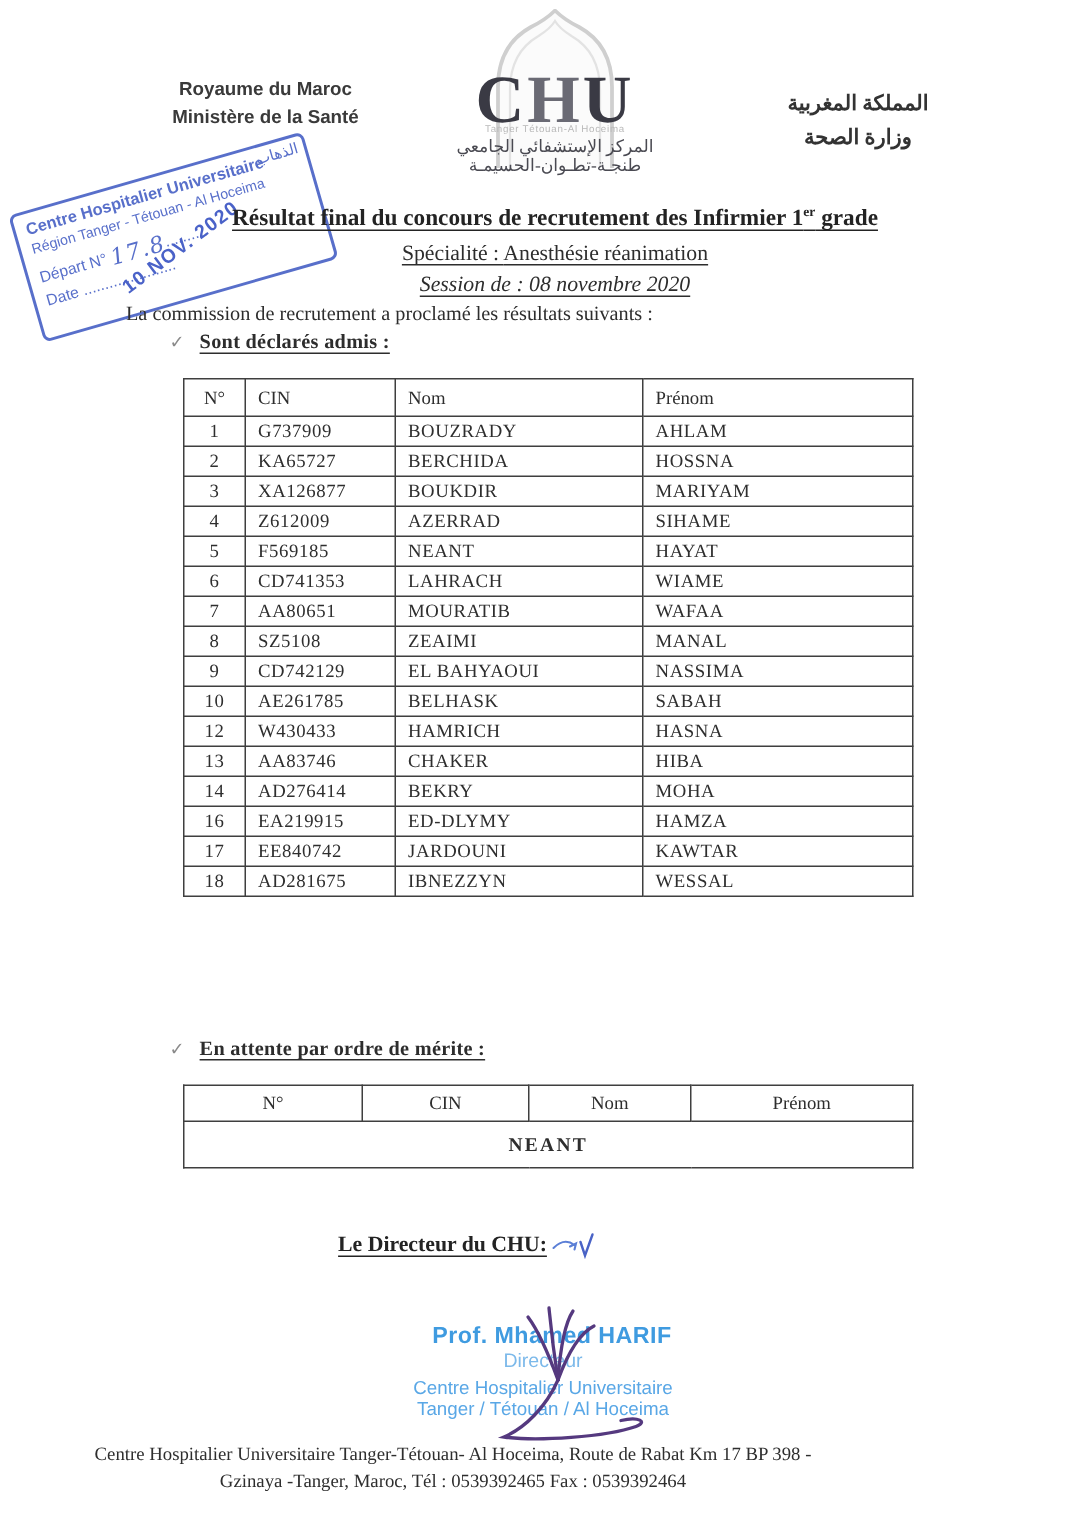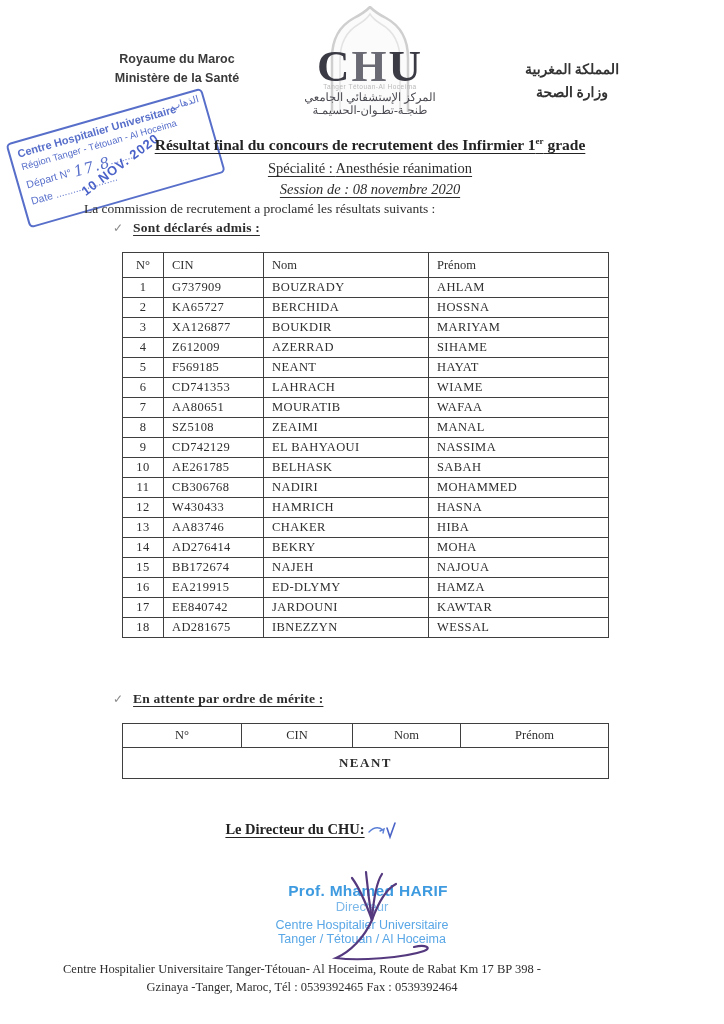--- a/index.html
+++ b/index.html
@@ -238,48 +238,36 @@
           <td>EL BAHYAOUI</td>
           <td>NASSIMA</td>
         </tr>
         <tr>
           <td>10</td>
           <td>AE261785</td>
           <td>BELHASK</td>
           <td>SABAH</td>
         </tr>
         <tr>
-          <td>11</td>
-          <td>CB306768</td>
-          <td>NADIRI</td>
-          <td>MOHAMMED</td>
-        </tr>
-        <tr>
           <td>12</td>
           <td>W430433</td>
           <td>HAMRICH</td>
           <td>HASNA</td>
         </tr>
         <tr>
           <td>13</td>
           <td>AA83746</td>
           <td>CHAKER</td>
           <td>HIBA</td>
         </tr>
         <tr>
           <td>14</td>
           <td>AD276414</td>
           <td>BEKRY</td>
           <td>MOHA</td>
-        </tr>
-        <tr>
-          <td>15</td>
-          <td>BB172674</td>
-          <td>NAJEH</td>
-          <td>NAJOUA</td>
         </tr>
         <tr>
           <td>16</td>
           <td>EA219915</td>
           <td>ED-DLYMY</td>
           <td>HAMZA</td>
         </tr>
         <tr>
           <td>17</td>
           <td>EE840742</td>

